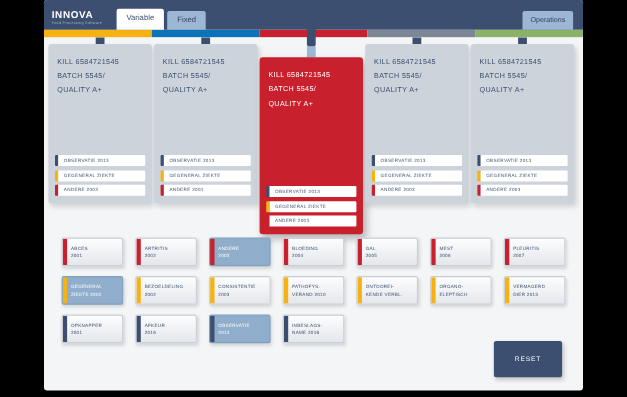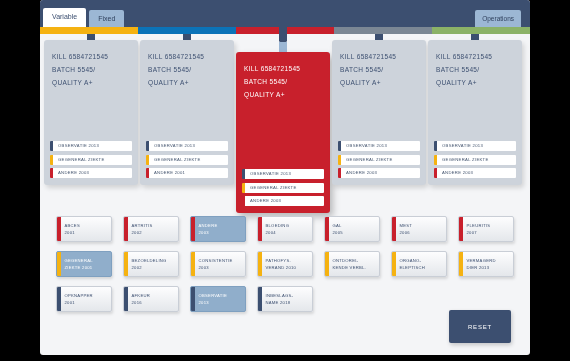--- a/index.html
+++ b/index.html
@@ -190,20 +190,24 @@
     cursor: pointer;
   }
   .bottom-area { position: relative; height: 146px; }
 </style>
 </head>
 <body>
 
 <div id="app">
 
   <div class="header">
+    <div class="logo">
+      <div class="logo-name">INNOVA</div>
+      <div class="logo-sub">Food Processing Software</div>
+    </div>
     <div class="tabs">
       <div class="tab active">Variable</div>
       <div class="tab inactive">Fixed</div>
     </div>
     <div class="ops-wrap">
       <div class="ops-tab">Operations</div>
     </div>
   </div>
 
   <div class="strip" id="strip">

